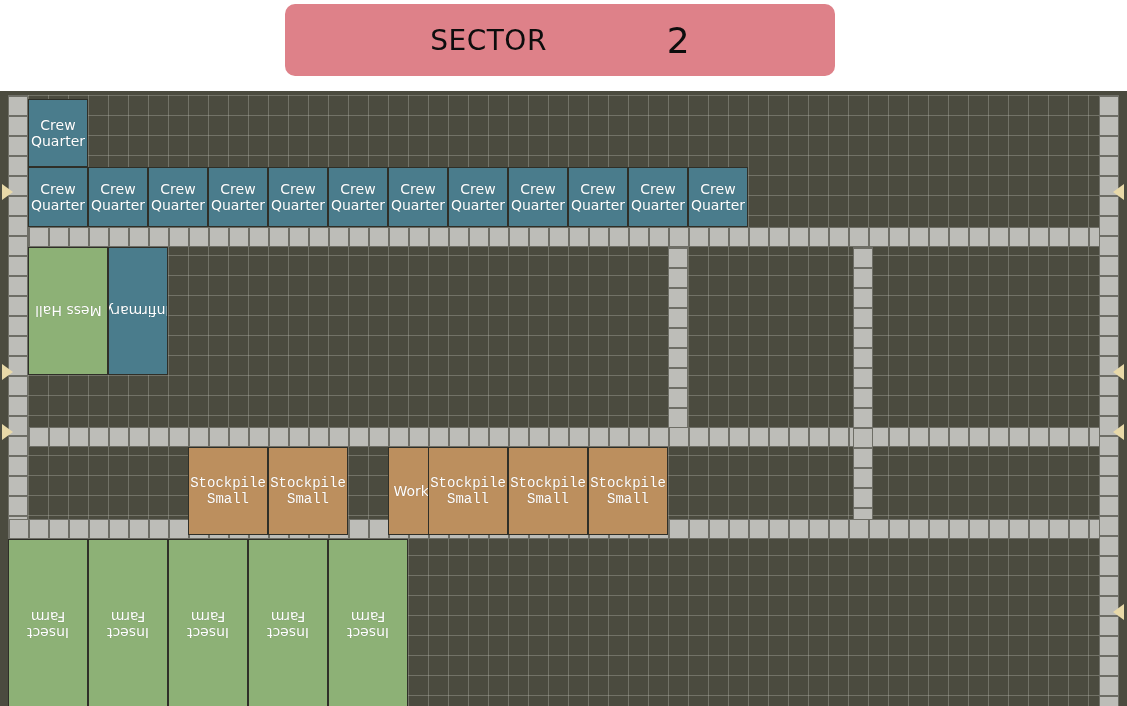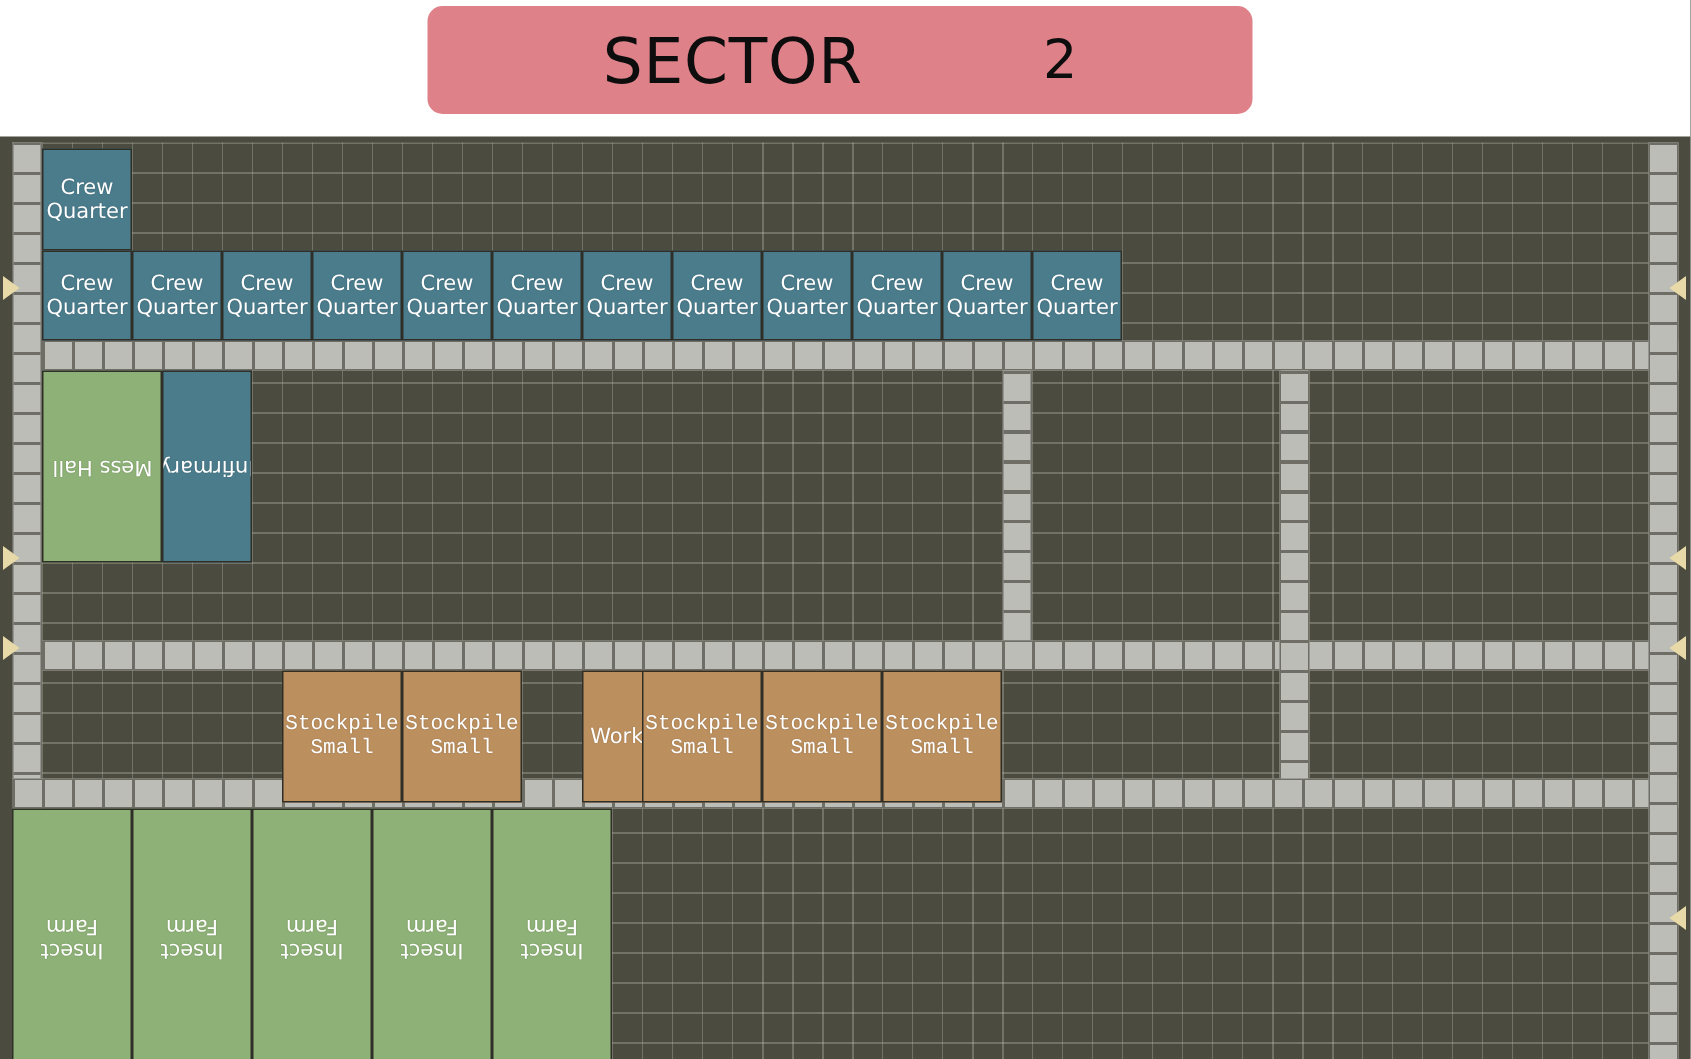--- a/index.html
+++ b/index.html
@@ -17,21 +17,21 @@
     left:285px; top:4px;
     width:550px; height:72px;
     background:#DE8189;
     border-radius:10px;
     display:flex;
     align-items:center;
     justify-content:center;
     box-sizing:border-box;
   }
   #banner .btitle{
-    font-size:42px;
+    font-size:28px;
     color:#0d0d0d;
     font-weight:400;
     letter-spacing:0.5px;
   }
   #banner .bnum{
     font-size:36px;
     color:#0d0d0d;
     font-weight:400;
     margin-left:120px;
   }

